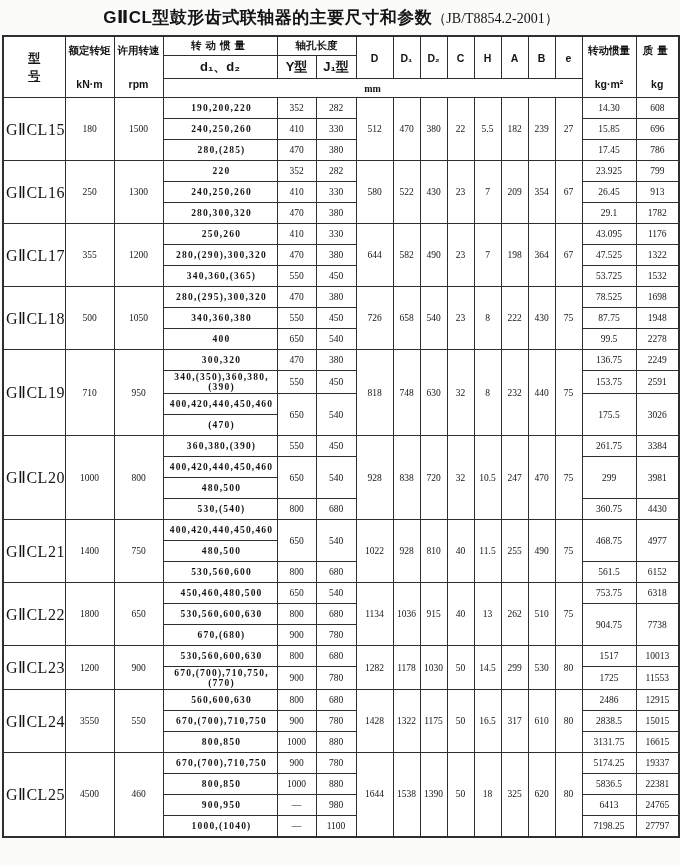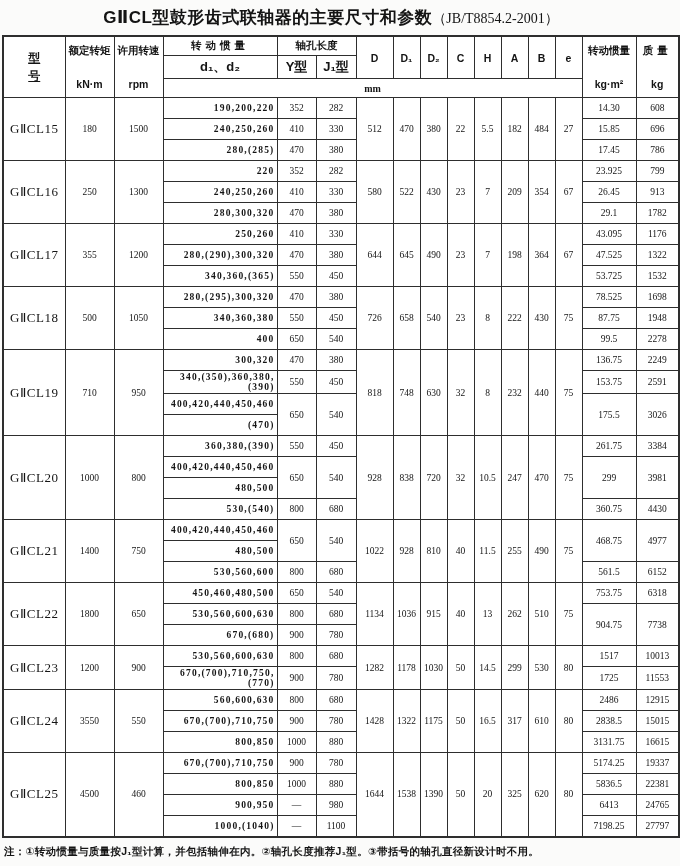--- a/index.html
+++ b/index.html
@@ -12,23 +12,23 @@
   .title .std { font-size:14px; font-weight:normal;
     font-family:"Liberation Serif","DejaVu Serif",serif; }
   table { border-collapse:collapse; table-layout:fixed; width:676px; margin:0 auto;
     background:#fff; }
   th, td { border:1px solid #2e2e2e; overflow:hidden; }
   table { border:2px solid #2e2e2e; }
   th { font-size:10.5px; font-weight:bold; text-align:center; padding:1px;
     font-family:"Liberation Sans","DejaVu Sans",sans-serif; }
   td { font-size:9.5px; text-align:center; height:21px; padding:1px 2px;
     font-family:"Liberation Serif","DejaVu Sans",serif; }
-  td.dia { text-align:right; padding-left:5px; letter-spacing:1.2px; font-size:9.5px;
+  td.dia { text-align:center; padding-left:5px; letter-spacing:1.2px; font-size:9.5px;
     font-weight:bold; font-family:"Liberation Serif","DejaVu Sans",serif; }
-  td.model { font-size:13px; letter-spacing:.5px; }
+  td.model { font-size:16px; letter-spacing:.5px; }
   .hsub { font-weight:bold; font-size:13px; }
   .h2l { display:flex; flex-direction:column; justify-content:center; gap:20px;
     min-height:58px; }
   .vmodel { width:15px; margin:0 auto; line-height:1.5; word-break:break-all;
     font-size:12px;text-decoration:underline; }
   .mmrow td { height:19px; font-size:10px; font-weight:bold; border-top:1px solid #2e2e2e; }
   .note { font-size:10.5px; font-weight:bold; padding:7px 2px 0 2px; letter-spacing:.3px;
     white-space:nowrap; }
   .sp { letter-spacing:4px; }
 </style>
@@ -116,21 +116,21 @@
           <td rowspan="3">1500</td>
           <td class="dia">190,200,220</td>
           <td>352</td>
           <td>282</td>
           <td rowspan="3">512</td>
           <td rowspan="3">470</td>
           <td rowspan="3">380</td>
           <td rowspan="3">22</td>
           <td rowspan="3">5.5</td>
           <td rowspan="3">182</td>
-          <td rowspan="3">484</td>
+          <td rowspan="3">239</td>
           <td rowspan="3">27</td>
           <td>14.30</td>
           <td>608</td>
         </tr>
         <tr>
           <td class="dia">240,250,260</td>
           <td>410</td>
           <td>330</td>
           <td>15.85</td>
           <td>696</td>
@@ -175,21 +175,21 @@
           <td>1782</td>
         </tr>
         <tr>
           <td class="model" rowspan="3">GⅡCL17</td>
           <td rowspan="3">355</td>
           <td rowspan="3">1200</td>
           <td class="dia">250,260</td>
           <td>410</td>
           <td>330</td>
           <td rowspan="3">644</td>
-          <td rowspan="3">645</td>
+          <td rowspan="3">582</td>
           <td rowspan="3">490</td>
           <td rowspan="3">23</td>
           <td rowspan="3">7</td>
           <td rowspan="3">198</td>
           <td rowspan="3">364</td>
           <td rowspan="3">67</td>
           <td>43.095</td>
           <td>1176</td>
         </tr>
         <tr>
@@ -427,21 +427,21 @@
           <td class="model" rowspan="4">GⅡCL25</td>
           <td rowspan="4">4500</td>
           <td rowspan="4">460</td>
           <td class="dia">670,(700),710,750</td>
           <td>900</td>
           <td>780</td>
           <td rowspan="4">1644</td>
           <td rowspan="4">1538</td>
           <td rowspan="4">1390</td>
           <td rowspan="4">50</td>
-          <td rowspan="4">20</td>
+          <td rowspan="4">18</td>
           <td rowspan="4">325</td>
           <td rowspan="4">620</td>
           <td rowspan="4">80</td>
           <td>5174.25</td>
           <td>19337</td>
         </tr>
         <tr>
           <td class="dia">800,850</td>
           <td>1000</td>
           <td>880</td>
@@ -458,14 +458,13 @@
         <tr>
           <td class="dia">1000,(1040)</td>
           <td>—</td>
           <td>1100</td>
           <td>7198.25</td>
           <td>27797</td>
         </tr>
       </tbody>
   </table>
 
-  <div class="note">注：①转动惯量与质量按J₁型计算，并包括轴伸在内。②轴孔长度推荐J₁型。③带括号的轴孔直径新设计时不用。</div>
 </div>
 
 </body></html>

